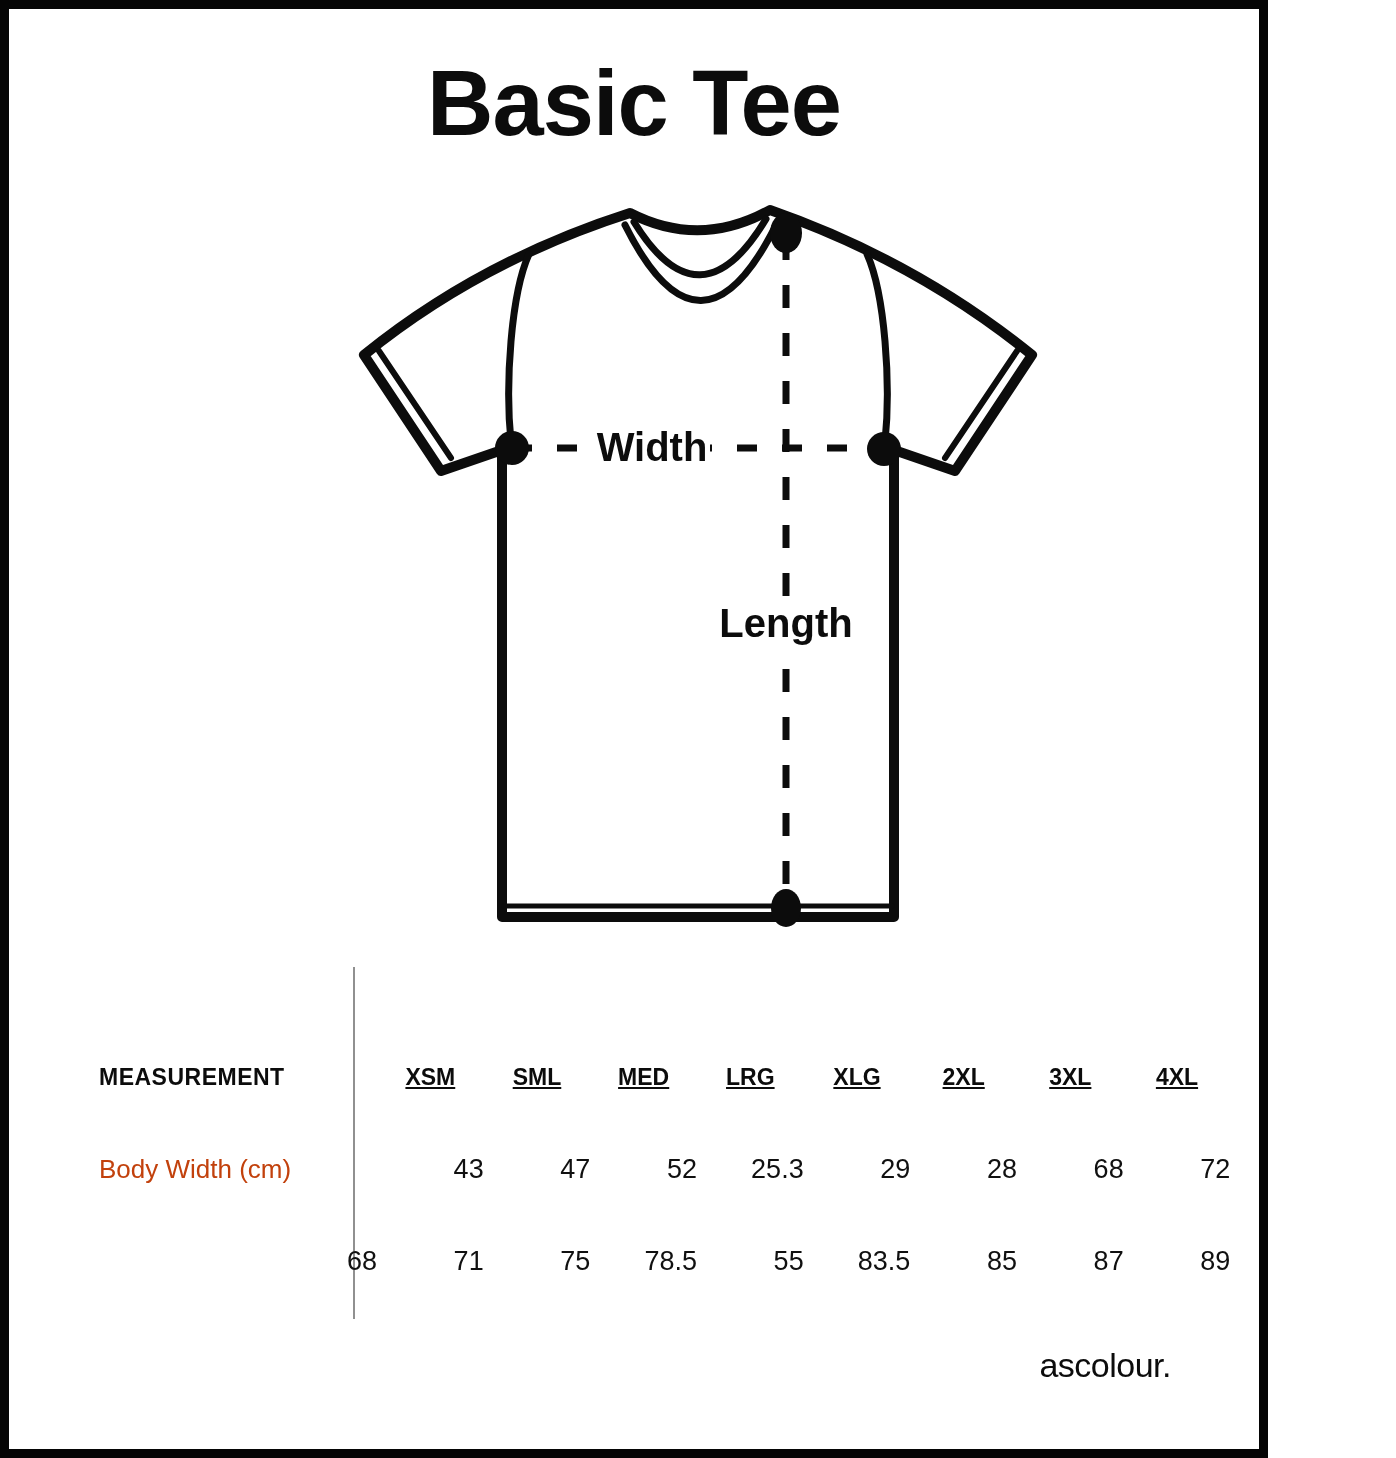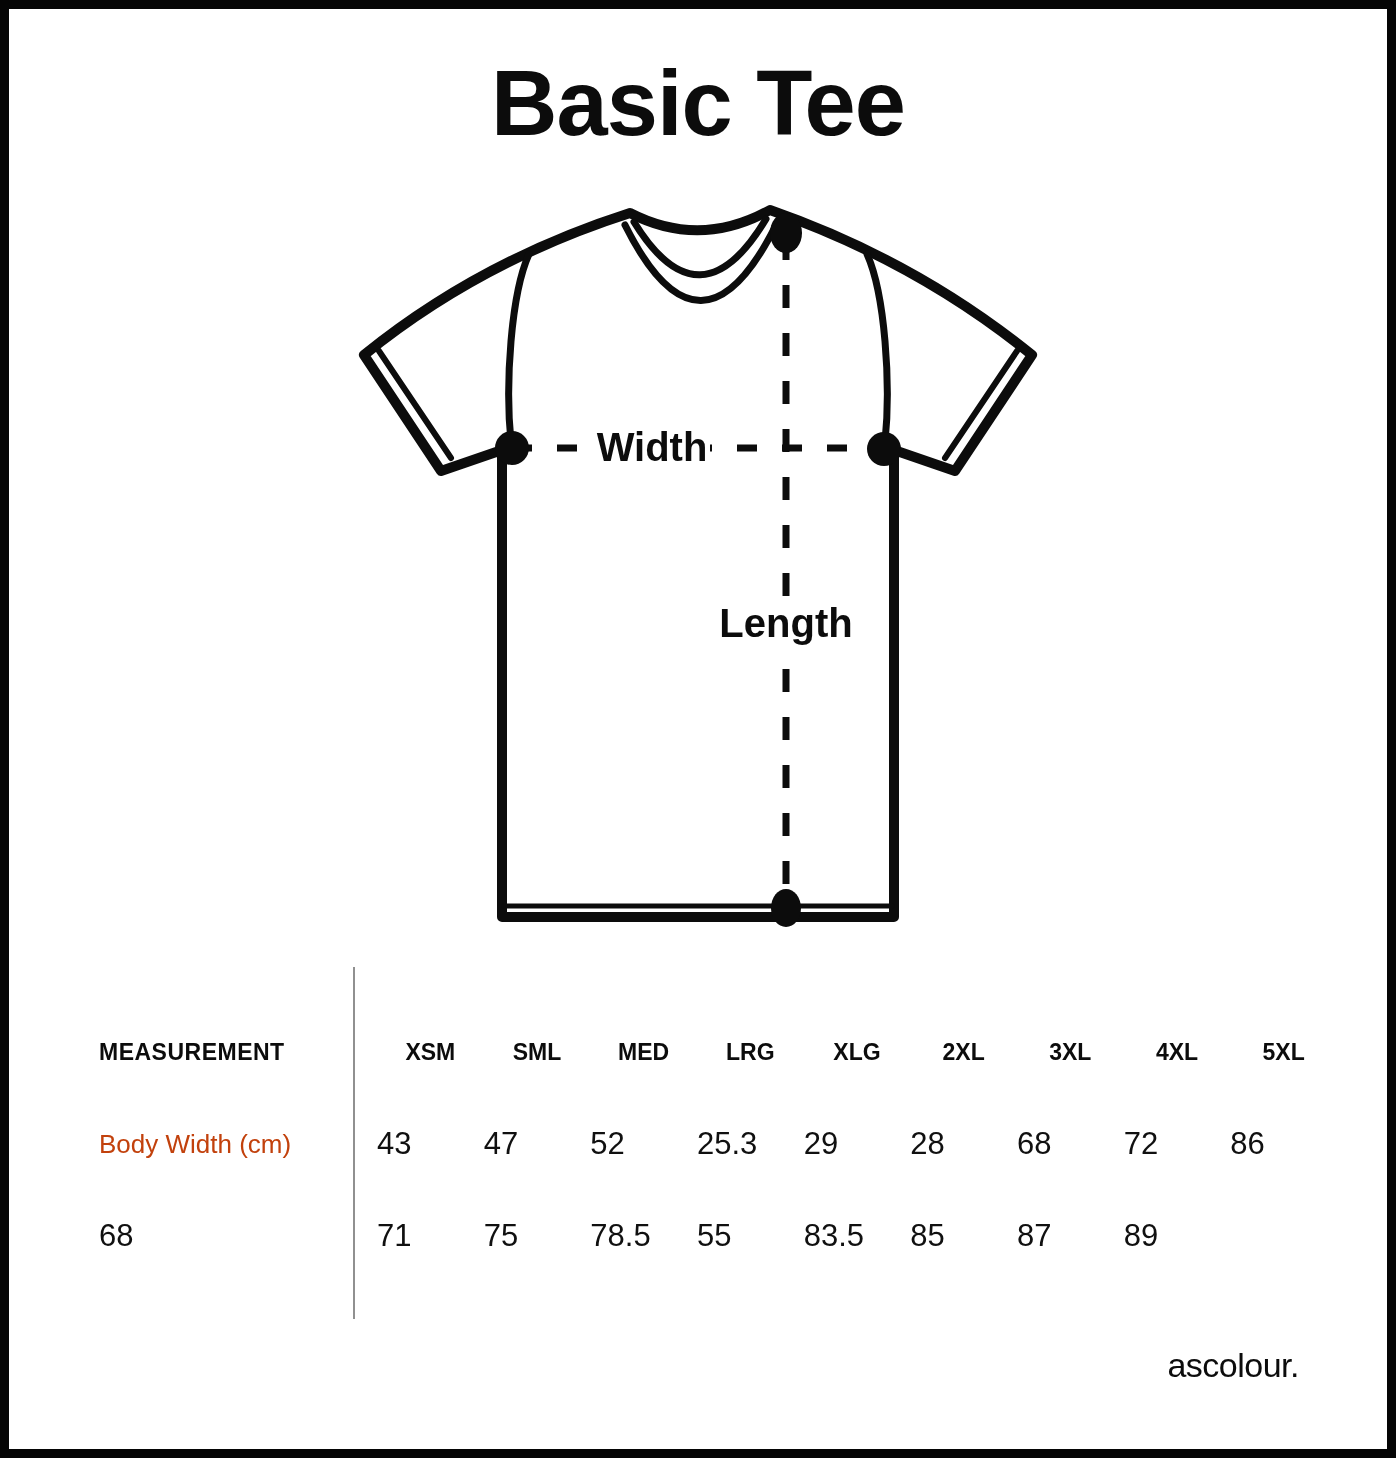--- a/index.html
+++ b/index.html
@@ -1,19 +1,19 @@
 <!DOCTYPE html>
 <html><head>
 <meta charset="utf-8">
 <style>
   * { margin:0; padding:0; box-sizing:border-box; }
   html,body { background:#ffffff; }
   .page {
     position:relative;
-    width:1396px; height:1458px;
+    width:1268px; height:1458px;
     background:#ffffff;
     border:9px solid #050505;
     font-family:"Liberation Sans", sans-serif;
     color:#0c0c0c;
     overflow:hidden;
   }
   .page-title {
     position:absolute; top:48px; left:0; width:100%;
     text-align:center;
     font-size:92px; font-weight:bold; letter-spacing:-1px;
@@ -21,38 +21,38 @@
   }
   .tshirt-svg {
     position:absolute; left:331px; top:180px;
     width:716px; height:745px;
   }
   .measure-label {
     font-family:"Liberation Sans", sans-serif;
     font-weight:bold; font-size:40px; fill:#0c0c0c;
   }
   .size-table {
-    position:absolute; left:90px; top:997px; width:1238px;
+    position:absolute; left:90px; top:1022px; width:1238px;
     display:grid;
     grid-template-columns:278px repeat(9, 1fr);
     grid-auto-rows:92px;
     align-items:center;
   }
   .cell { white-space:nowrap; }
   .label-head {
     font-size:23px; font-weight:bold; letter-spacing:0.5px; color:#0c0c0c;
   }
   .head {
-    text-align:center; font-size:23px; font-weight:bold; color:#0c0c0c;
+    text-align:center; font-size:23px; font-weight:bold; color:#0c0c0c;text-decoration:underline;
   }
   .row-label {
     font-size:26px; font-weight:400; color:#c2410c;
   }
   .val {
-    text-align:left; font-size:31px; color:#101010;
+    text-align:right; font-size:27px; color:#101010;
   }
   .col-divider {
     position:absolute; left:344px; top:958px;
     width:2px; height:352px; background:#909090;
   }
   .tolerance-note {
     position:absolute; left:73px; top:1344px;
     font-size:25px; font-style:italic; color:#8a8a8a;
     letter-spacing:0.3px;
   }

